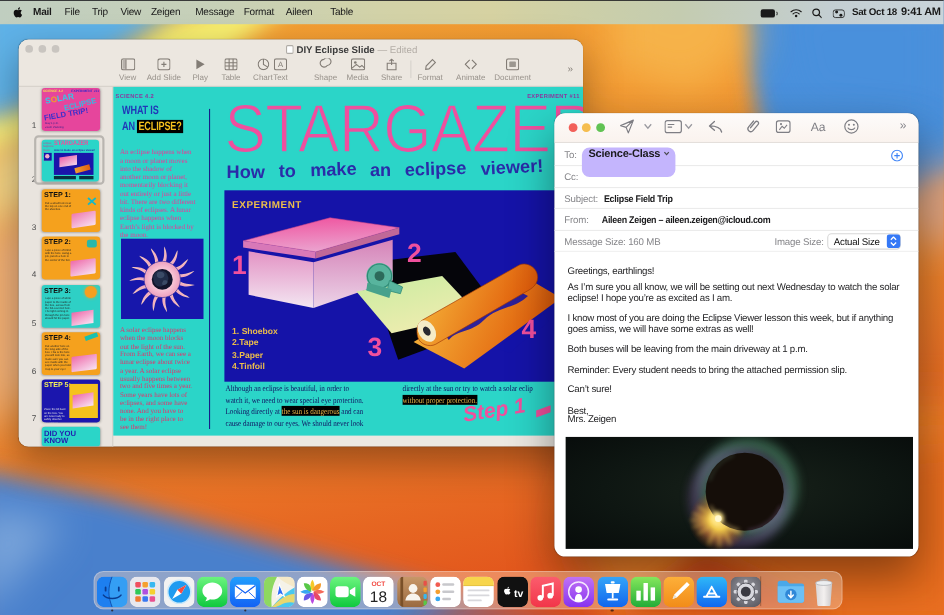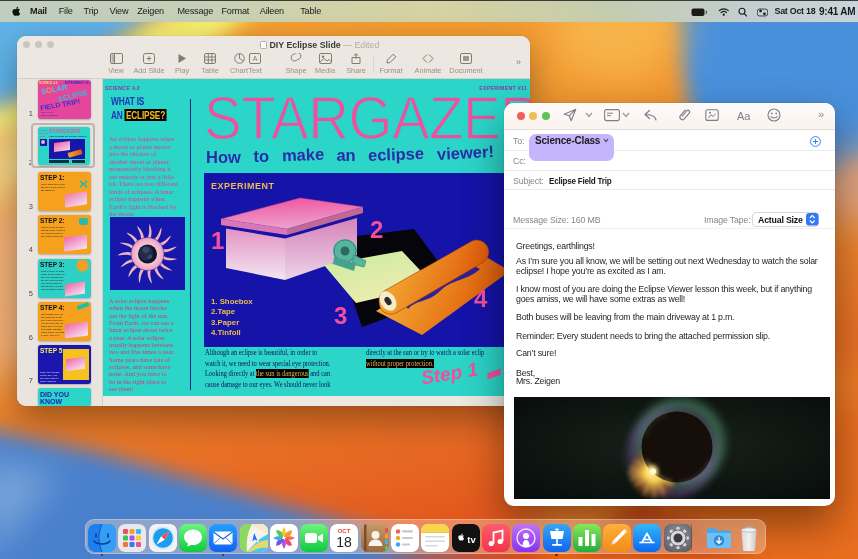--- a/index.html
+++ b/index.html
@@ -422,25 +422,29 @@
         <line x1="3" y1="5.5" x2="8" y2="5.5" stroke="#3b82f7" stroke-width="1"></line>
       </svg>
  </div>
  <div class="mrow" style="top:48px;height:19.5px">
       <span class="lab" style="top:5px">Cc:</span>
     </div>
  <div class="mrow" style="top:67.5px;height:19.5px">
       <span class="lab" style="top:5px">Subject:</span>
       <span class="val" style="left:45px;top:5px">Eclipse Field Trip</span>
     </div>
+ <div class="mrow" style="top:87px;height:19.5px">
+      <span class="lab" style="top:5px">From:</span>
+      <span class="val" style="left:43px;top:5px">Aileen Zeigen – aileen.zeigen@icloud.com</span>
+    </div>
  <div class="mrow" style="top:106.5px;height:19.5px;border-bottom:1px solid #f0f0f0">
    <span class="lab" style="top:5px">Message Size: 160 MB</span>
-   <span style="position:absolute;left:200px;top:5px">Image Tape:</span>
+   <span style="position:absolute;left:200px;top:5px">Image Size:</span>
    <span style="position:absolute;left:248px;top:2.5px;width:67px;height:14.5px;border:1px solid #d8d8d8;border-radius:4px;background:#fff"></span>
-   <span style="position:absolute;left:254px;top:5px;color:#111;font-weight:bold;letter-spacing:-0.2px">Actual Size</span>
+   <span style="position:absolute;left:254px;top:5px;color:#111;font-weight:normal;letter-spacing:-0.2px">Actual Size</span>
    <svg style="position:absolute;left:302px;top:3.5px" width="12.5" height="12.5" viewBox="0 0 13 13">
         <rect width="13" height="13" rx="3.2" fill="#3478f6"></rect>
         <path d="M4 5.2 L6.5 2.6 L9 5.2 M4 7.8 L6.5 10.4 L9 7.8" fill="none" stroke="#fff" stroke-width="1.2" stroke-linejoin="round"></path>
       </svg>
  </div>
  <div id="mail-body">
   <p style="top:137.6px">Greetings, earthlings!</p>
   <p style="top:152.9px">As I’m sure you all know, we will be setting out next Wednesday to watch the solar<br>eclipse! I hope you’re as excited as I am.</p>
   <p style="top:180.9px">I know most of you are doing the Eclipse Viewer lesson this week, but if anything<br>goes amiss, we will have some extras as well!</p>
   <p style="top:209.1px">Both buses will be leaving from the main driveway at 1 p.m.</p>

